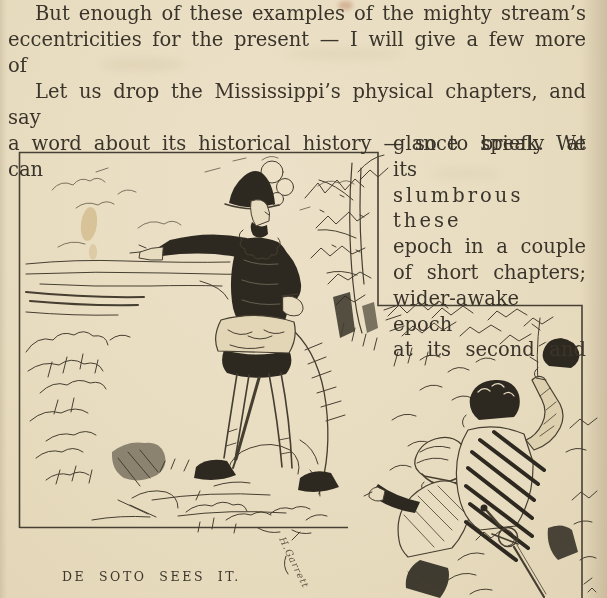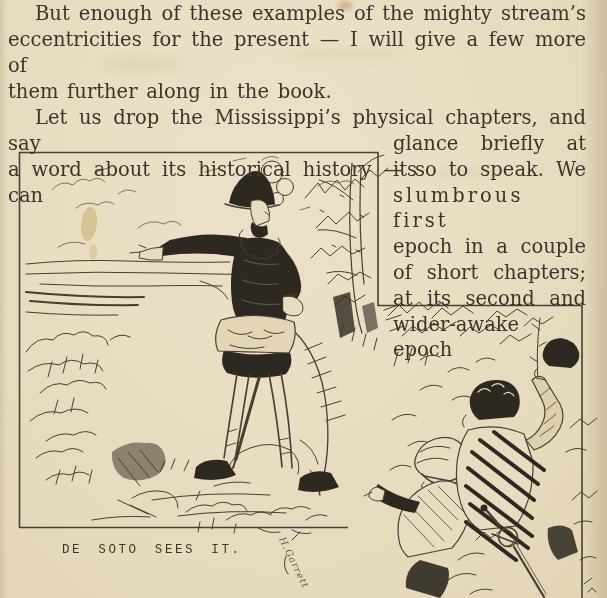--- a/index.html
+++ b/index.html
@@ -35,23 +35,23 @@
   .text-col {
     position:absolute; left:393px; top:131px; width:193px;
     font-size:19.5px; line-height:25.8px; word-spacing:2px;
   }
   .jline { text-align:justify; text-align-last:justify; }
   .lline { text-align:left; }
   .ind   { text-indent:27px; }
   .spread{ letter-spacing:3px; }
 
   .caption {
-    position:absolute; left:62px; top:543px;
+    position:absolute; left:62px; top:569px;
     font-size:12.5px; letter-spacing:2.6px; word-spacing:6px;
-    color:#3c362c; white-space:nowrap;font-family:Liberation Mono, monospace;
+    color:#3c362c; white-space:nowrap;
   }
   .signature {
     position:absolute; left:287px; top:535px;
     font-size:9.5px; font-style:italic; letter-spacing:1px;
     color:#4a4134; opacity:.85;
     transform:rotate(64deg); transform-origin:left top;
     white-space:nowrap;
   }
 </style>
 </head>
@@ -339,32 +339,31 @@
   </svg>
 
   <div class="smudge sm1"></div>
   <div class="smudge sm2"></div>
   <div class="smudge sm3"></div>
   <div class="smudge sm4"></div>
 
   <div class="text-top">
     <div class="jline ind">But enough of these examples of the mighty stream’s</div>
     <div class="jline">eccentricities for the present — I will give a few more of</div>
-    <div class="lline">them further along in the book.</div>
     <div class="jline ind">Let us drop the Mississippi’s physical chapters, and say</div>
     <div class="jline">a word about its historical history — so to speak.  We can</div>
   </div>
 
   <div class="text-col">
     <div class="jline">glance briefly at its</div>
-    <div class="jline spread">slumbrous first</div>
+    <div class="jline spread">slumbrous these</div>
     <div class="jline">epoch in a couple</div>
     <div class="jline">of short chapters;</div>
+    <div class="jline">wider-awake epoch</div>
     <div class="jline">at its second and</div>
-    <div class="jline">wider-awake epoch</div>
   </div>
 
   <div class="caption">DE SOTO SEES IT.</div>
   <div class="signature">H.Garrett</div>
 
   <div class="edge-shade-right"></div>
   <div class="edge-shade-left"></div>
 </div>
 
 </body></html>

